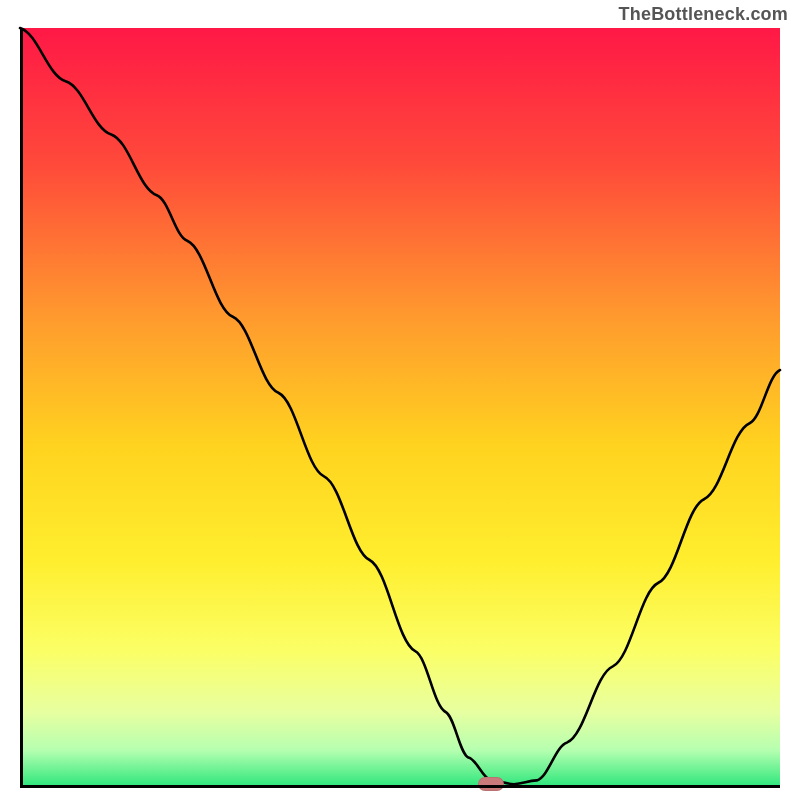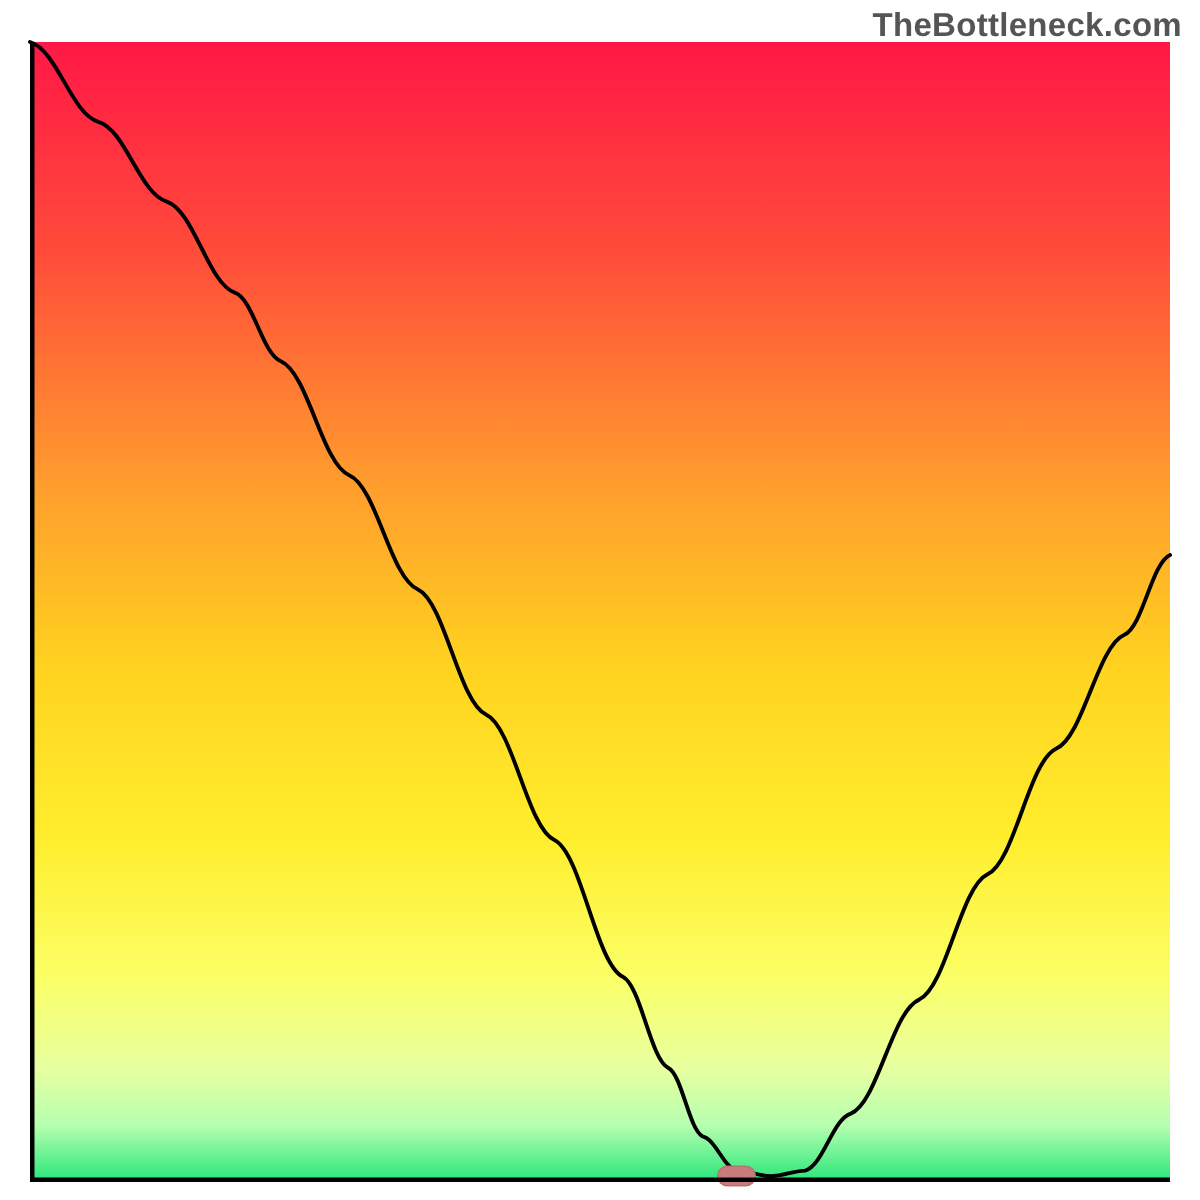--- a/index.html
+++ b/index.html
@@ -12,21 +12,21 @@
   }
   .wrapper {
     position: relative;
     width: 800px;
     height: 800px;
   }
   .watermark {
     position: absolute;
     top: 4px;
     right: 12px;
-    font-size: 22px;
+    font-size: 18px;
     font-weight: 600;
     color: #555;
     letter-spacing: 0.2px;
   }
   .axes {
     position: absolute;
     left: 20px;
     top: 28px;
     width: 760px;
     height: 760px;

